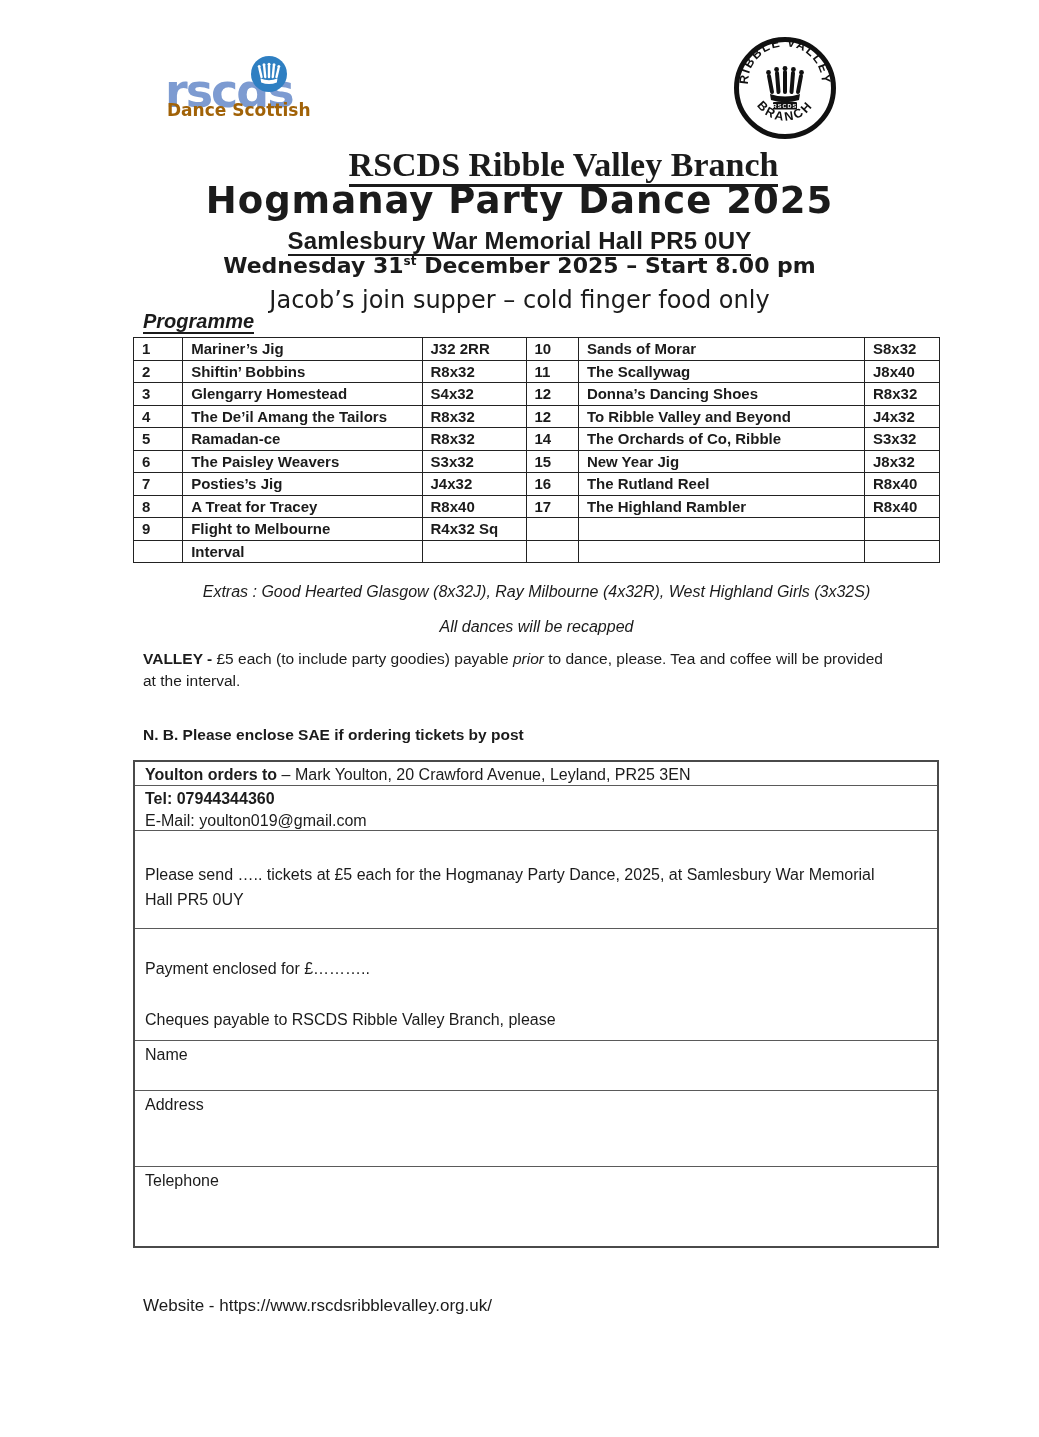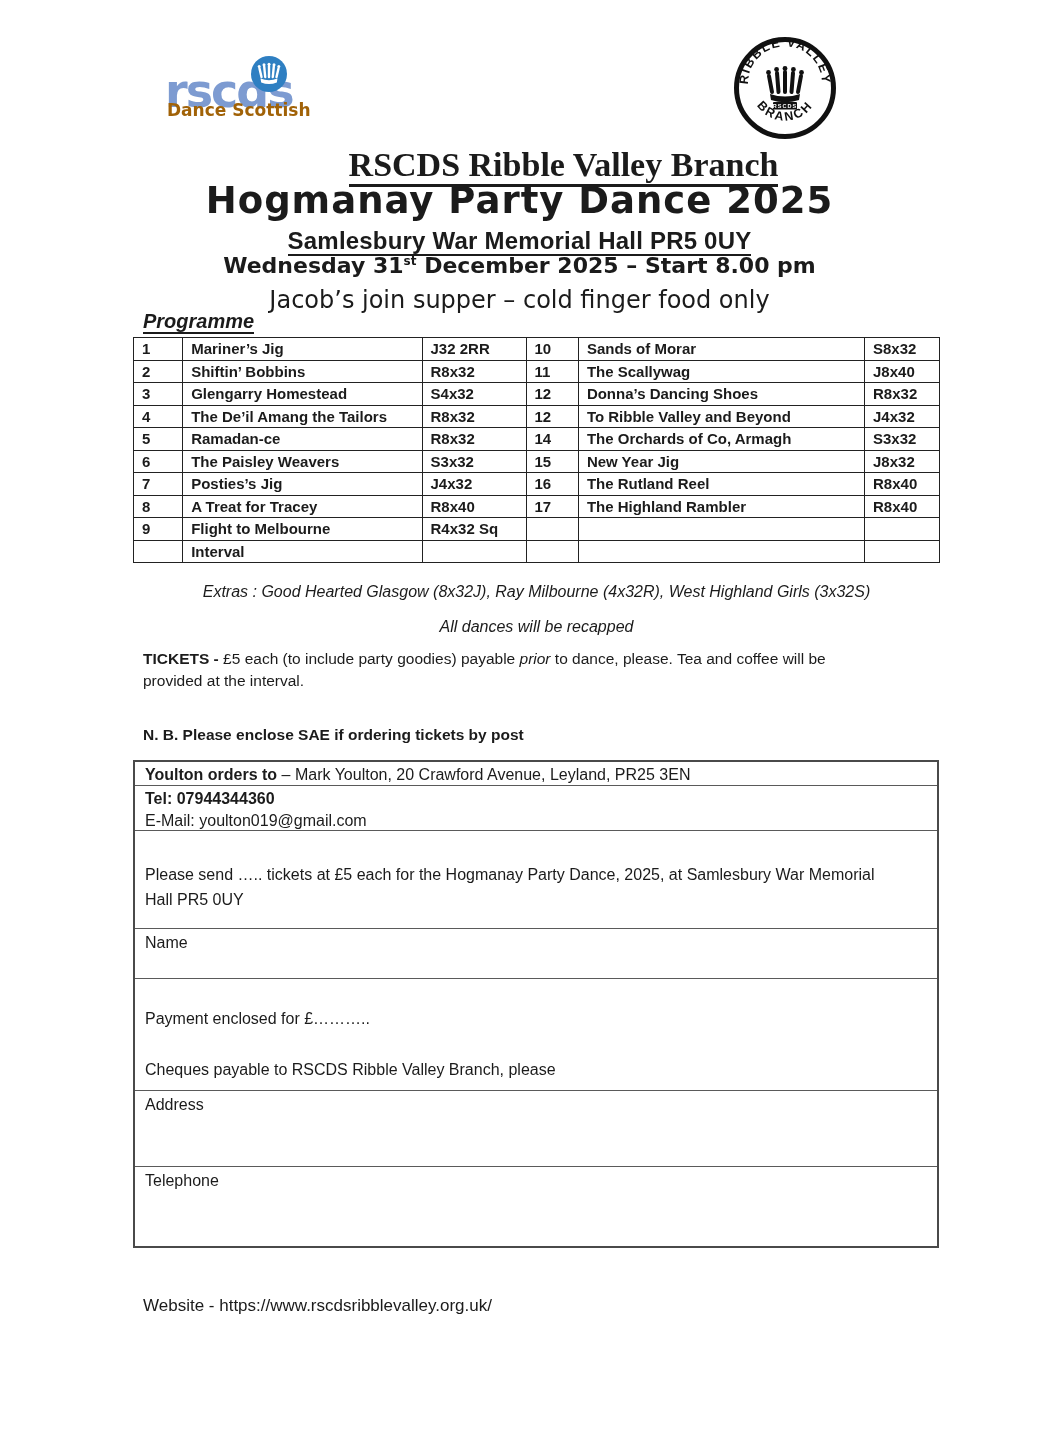--- a/index.html
+++ b/index.html
@@ -242,21 +242,21 @@
           <td>R8x32</td>
           <td>12</td>
           <td>To Ribble Valley and Beyond</td>
           <td>J4x32</td>
         </tr>
         <tr>
           <td>5</td>
           <td>Ramadan-ce</td>
           <td>R8x32</td>
           <td>14</td>
-          <td>The Orchards of Co, Armagh</td>
+          <td>The Orchards of Co, Ribble</td>
           <td>S3x32</td>
         </tr>
         <tr>
           <td>6</td>
           <td>The Paisley Weavers</td>
           <td>S3x32</td>
           <td>15</td>
           <td>New Year Jig</td>
           <td>J8x32</td>
         </tr>
@@ -290,40 +290,40 @@
           <td></td>
           <td></td>
           <td></td>
           <td></td>
         </tr>
       </tbody>
   </table>
   <div class="extras">Extras : Good Hearted Glasgow (8x32J), Ray Milbourne (4x32R), West Highland Girls (3x32S)</div>
   <div class="recap">All dances will be recapped</div>
 
-  <div class="tickets"><b>TICKETS - </b><span>£5 each (to include party goodies) payable </span><i>prior</i><span> to dance, please. Tea and coffee will be provided at the interval.</span></div>
+  <div class="tickets"><b>VALLEY - </b><span>£5 each (to include party goodies) payable </span><i>prior</i><span> to dance, please. Tea and coffee will be provided at the interval.</span></div>
   <div class="nb">N. B. Please enclose SAE if ordering tickets by post</div>
 
   <div class="form-box">
     <div class="form-row row-orders"><b>Youlton orders to</b><span> – Mark Youlton, 20 Crawford Avenue, Leyland, PR25 3EN</span></div>
     <div class="form-row row-contact">
       <div class="tel">Tel: 07944344360</div>
       <div class="email-line"><span>E-Mail: </span><span class="email-value">youlton019@gmail.com</span></div>
     </div>
     <div class="form-row row-send">
       <div>Please send ….. tickets at £5 each for the Hogmanay Party Dance, 2025, at Samlesbury War Memorial Hall PR5 0UY</div>
     </div>
-    <div class="form-row row-name">
-      <div>Name</div>
-    </div>
     <div class="form-row row-payment">
       <div>Payment enclosed for £………..</div>
       <div class="gap"></div>
       <div>Cheques payable to RSCDS Ribble Valley Branch, please</div>
     </div>
+    <div class="form-row row-name">
+      <div>Name</div>
+    </div>
     <div class="form-row row-address">
       <div>Address</div>
     </div>
     <div class="form-row row-telephone">
       <div>Telephone</div>
     </div>
   </div>
 
   <div class="website">Website - https://www.rscdsribblevalley.org.uk/</div>
 

